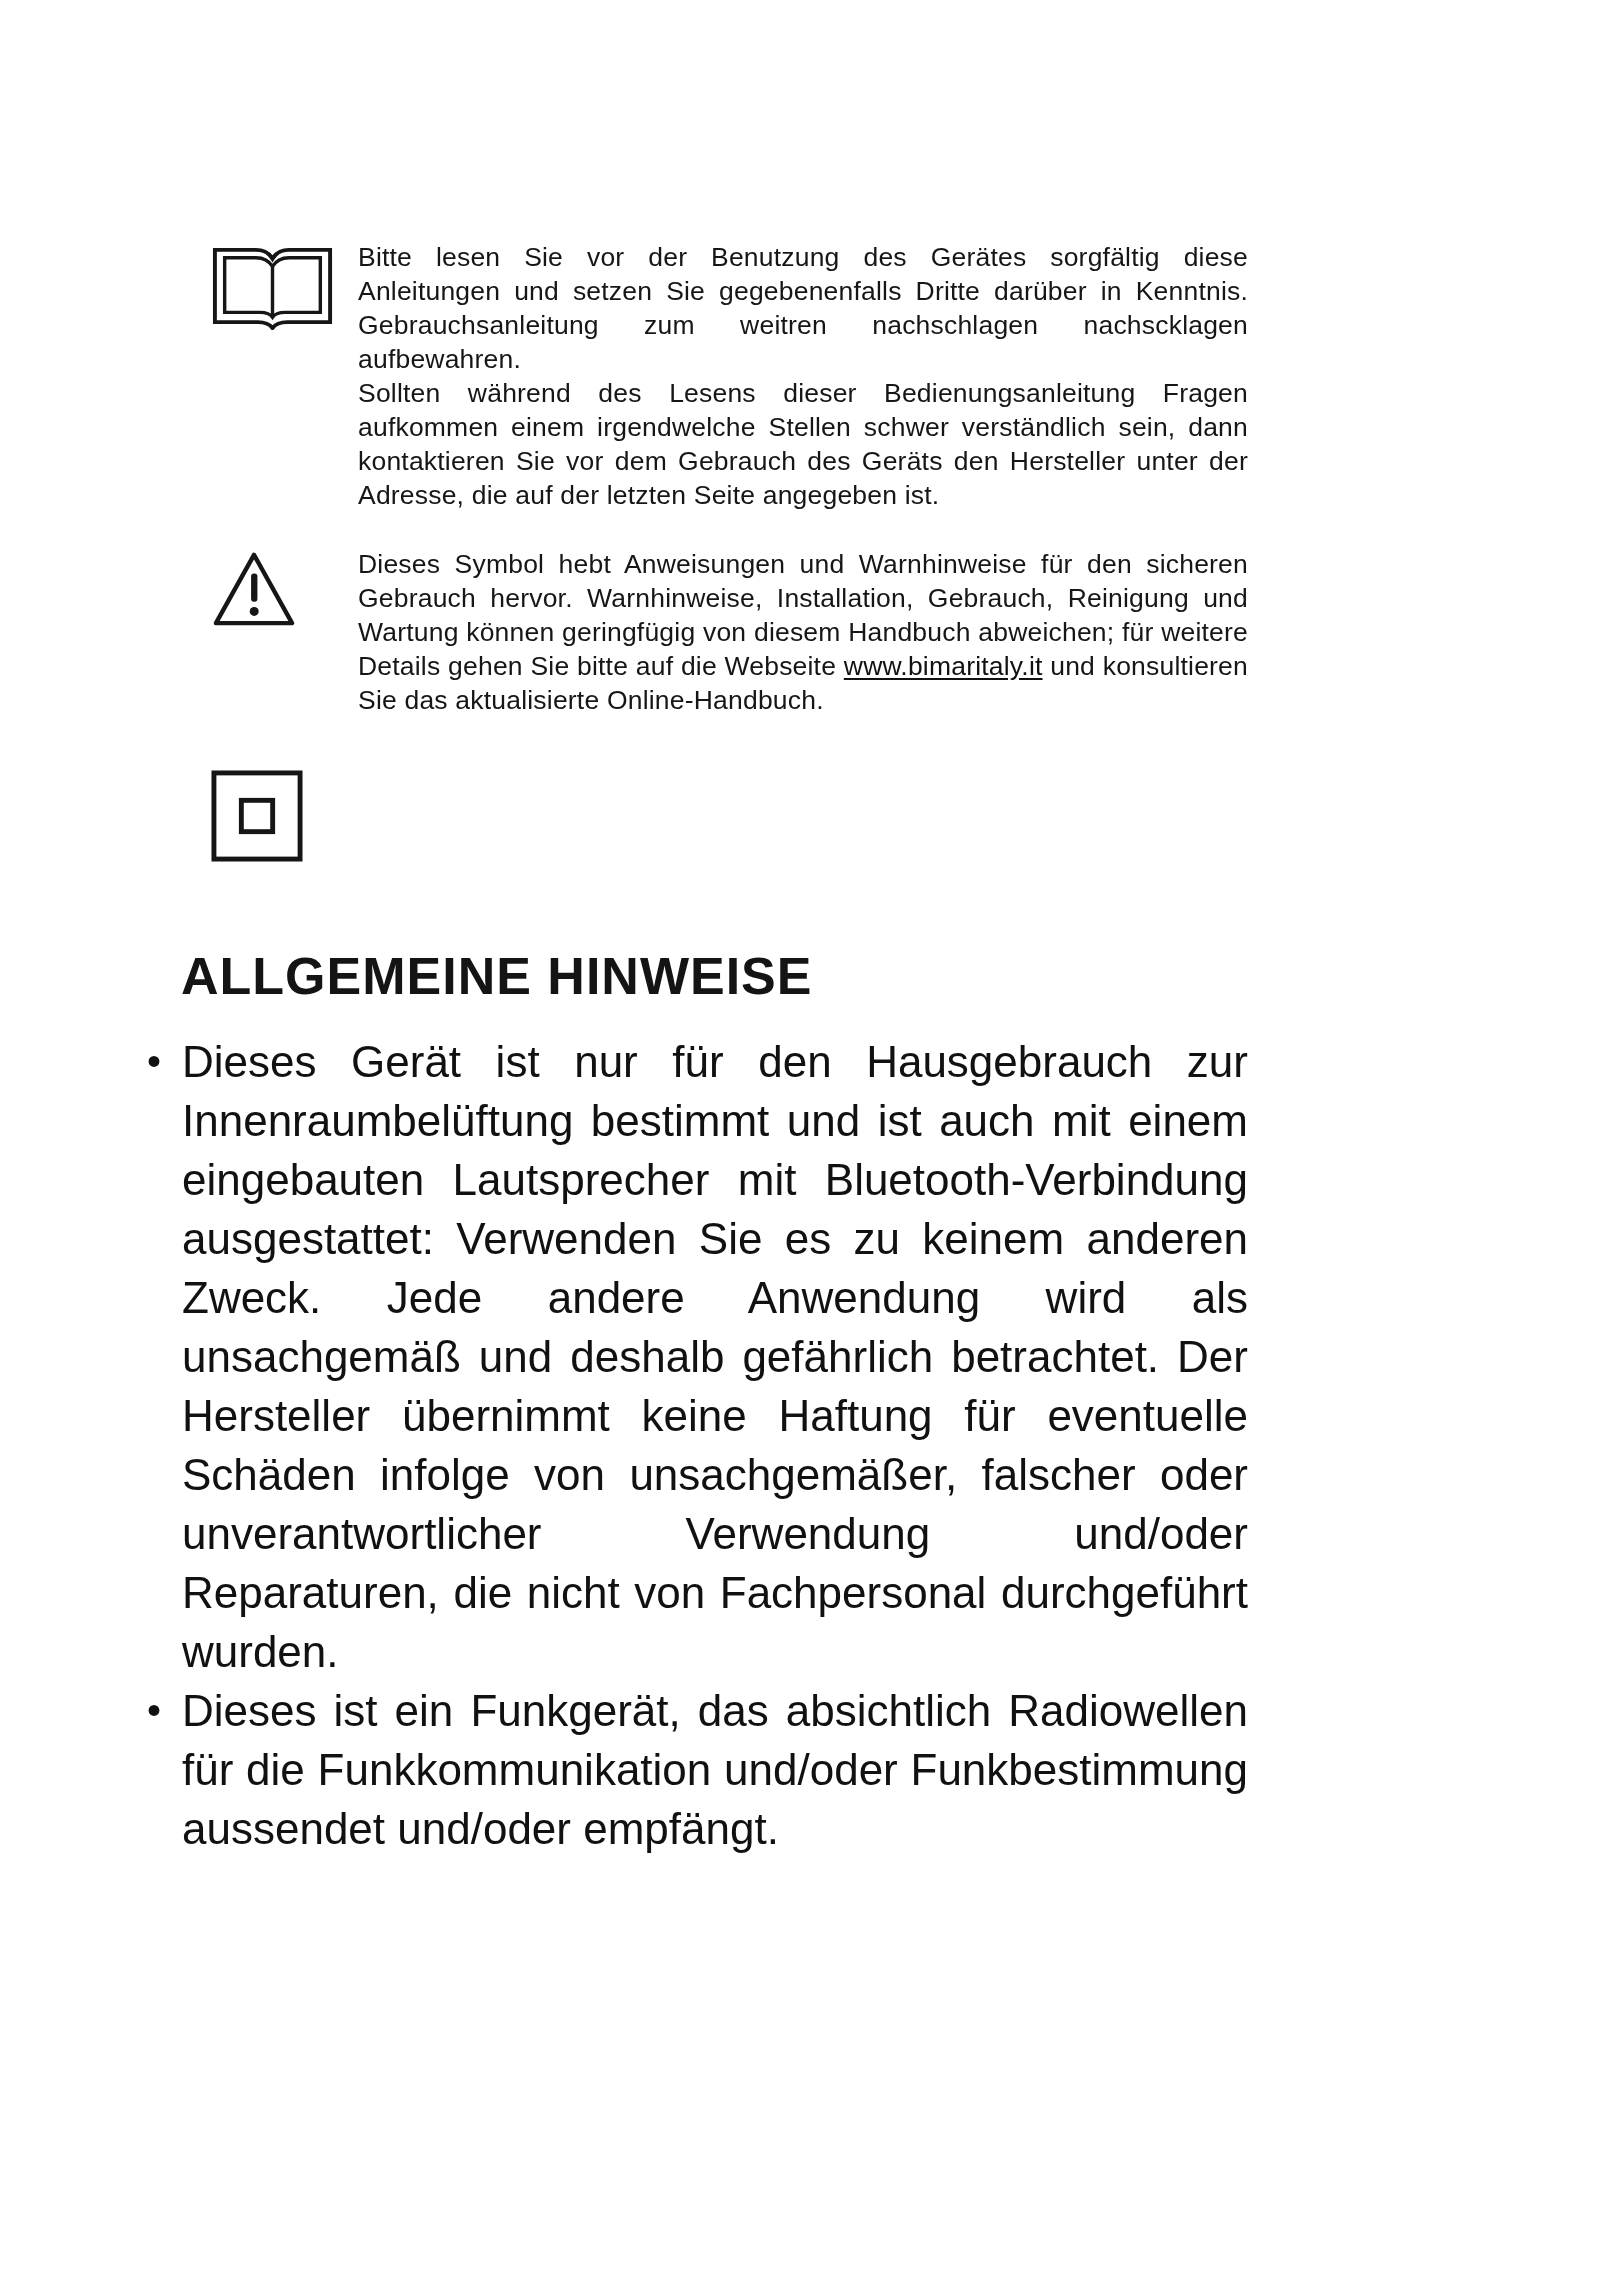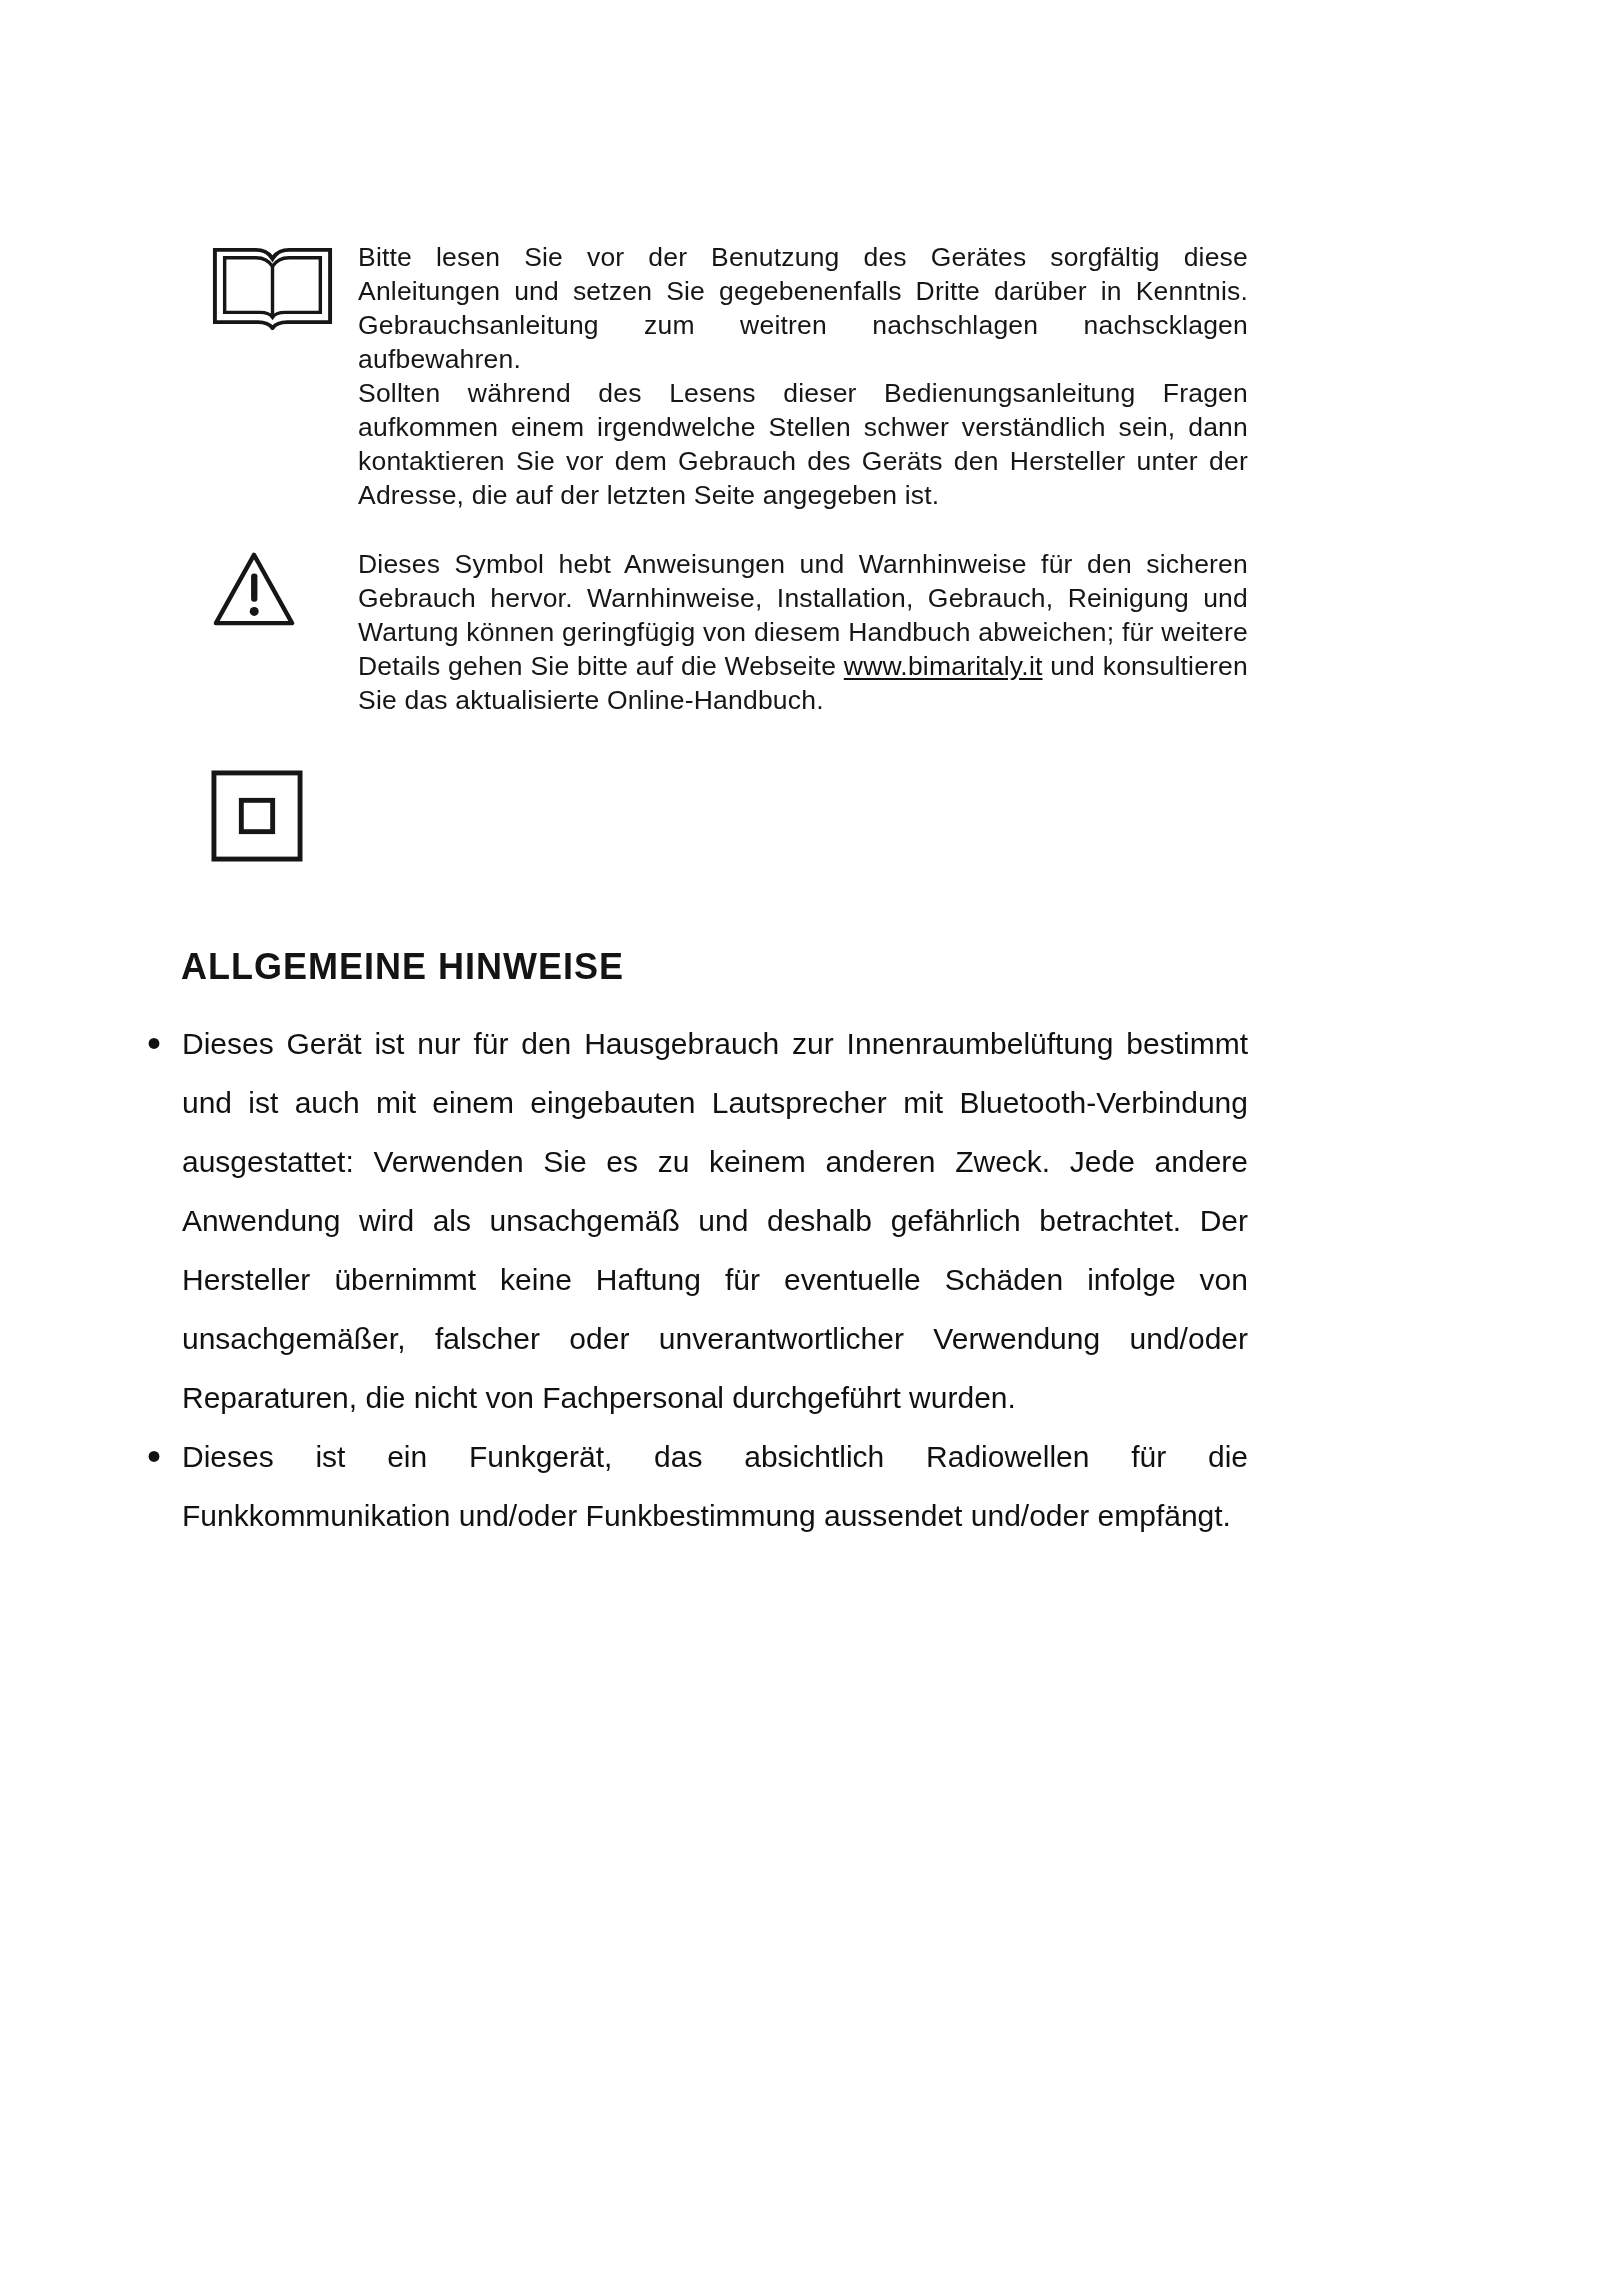--- a/index.html
+++ b/index.html
@@ -34,39 +34,39 @@
   .notice-text p { margin: 0; }
   .doc-link {
     color: #111111;
     text-decoration: underline;
     text-underline-offset: 2.9px;
   }
 
   
   .section-title {
     margin: 84px 0 25.5px 34px;
-    font-size: 36px;
+    font-size: 52px;
     font-weight: 600;
     letter-spacing: 1px;
     color: #141414;
   }
 
   
   .bullet-list { list-style: none; }
   .bullet-item { display: flex; align-items: flex-start; }
   .bullet-marker {
     flex: 0 0 35px;
     width: 35px;
     font-size: 40px;
     line-height: 59px;
     color: #111111;
   }
   .bullet-text {
     flex: 1;
-    font-size: 30px;
+    font-size: 44px;
     line-height: 59px;
     text-align: justify;
     color: #111111;
   }
 
   
   .page-number {
     position: absolute;
     top: 1776px;
     left: 0;

